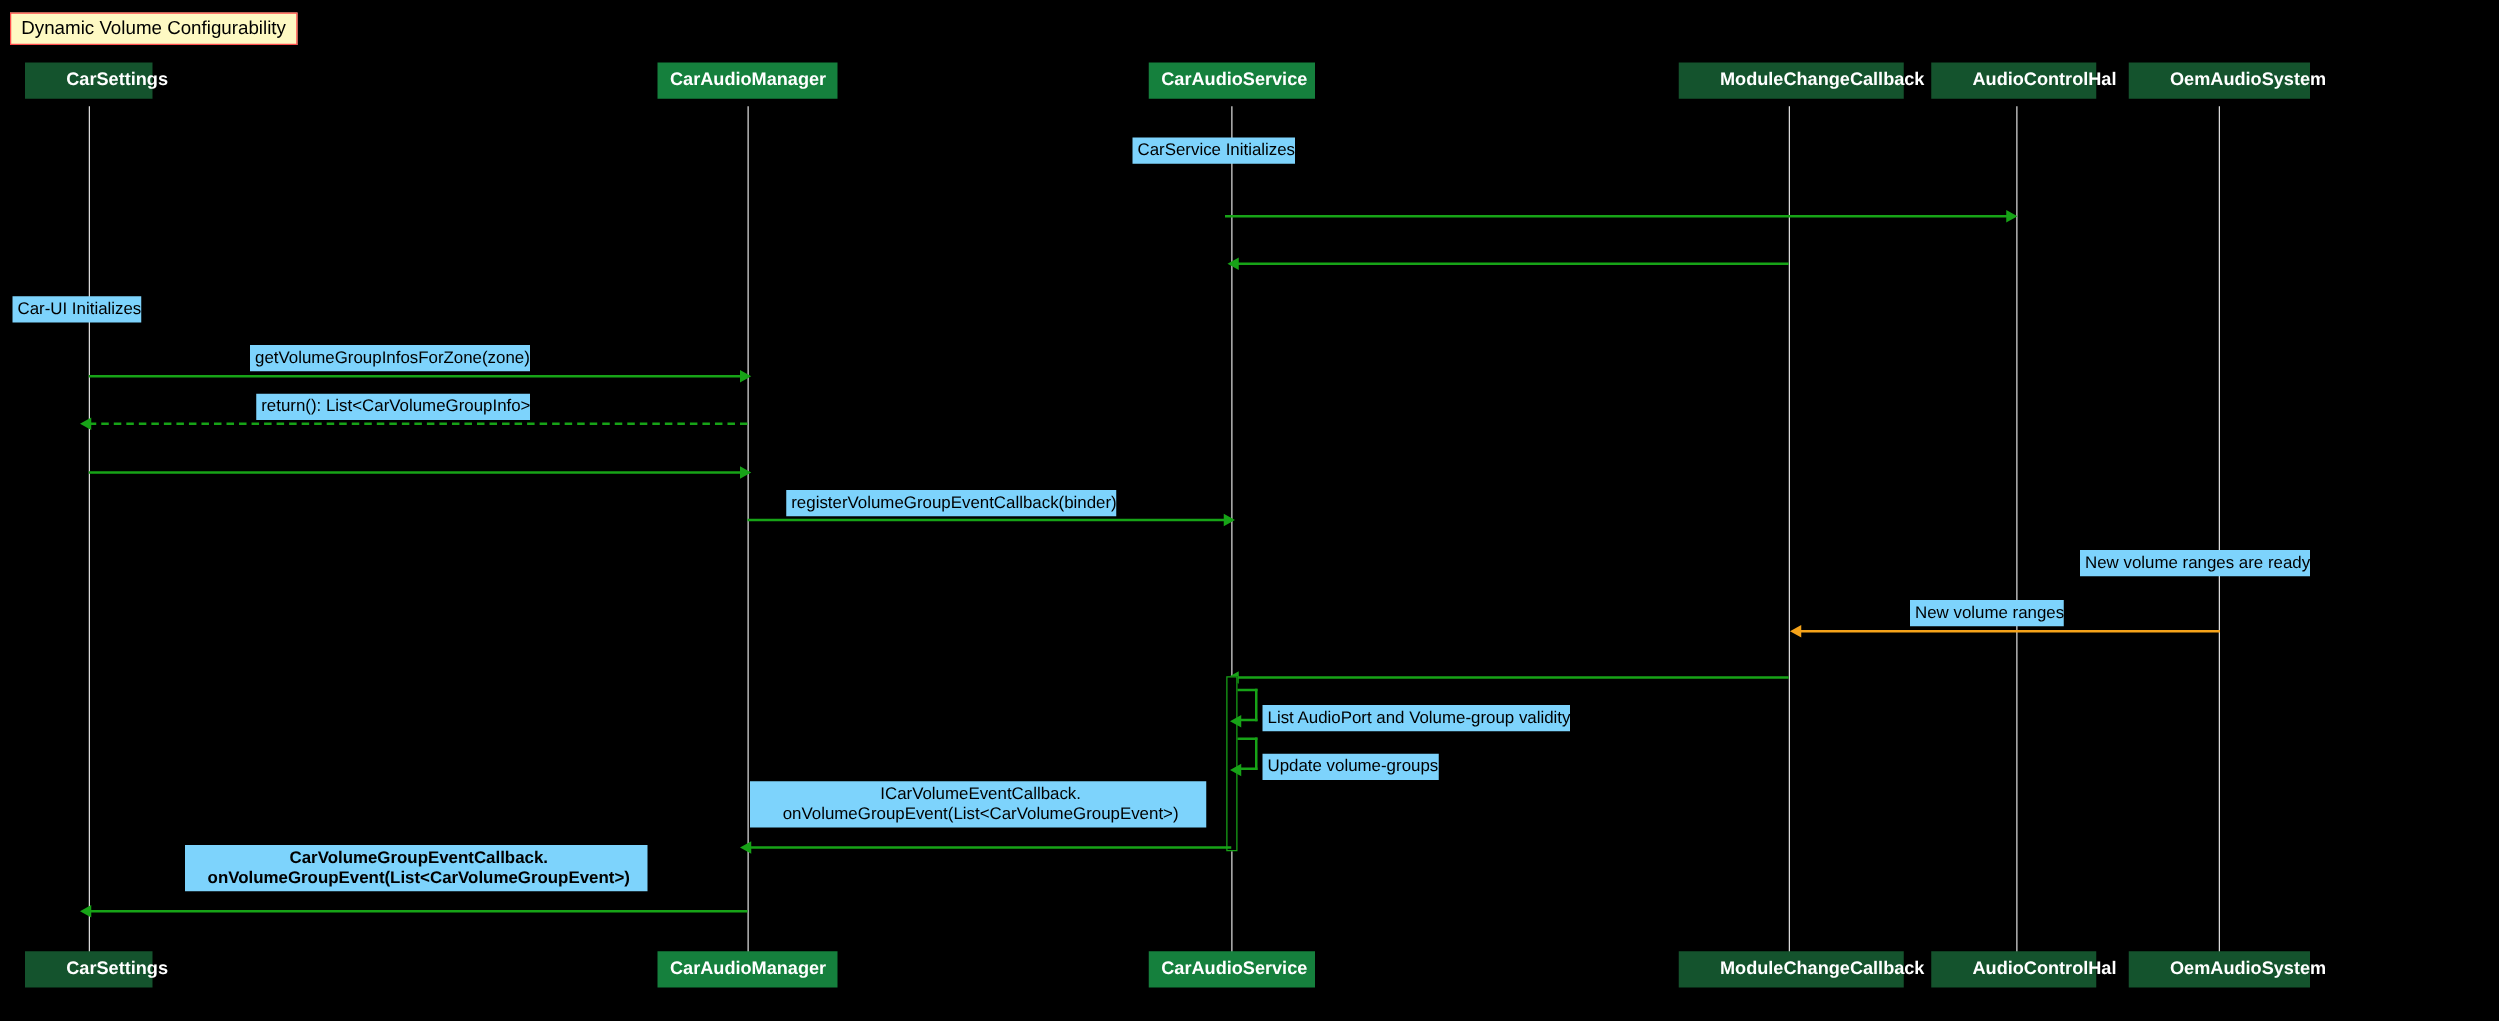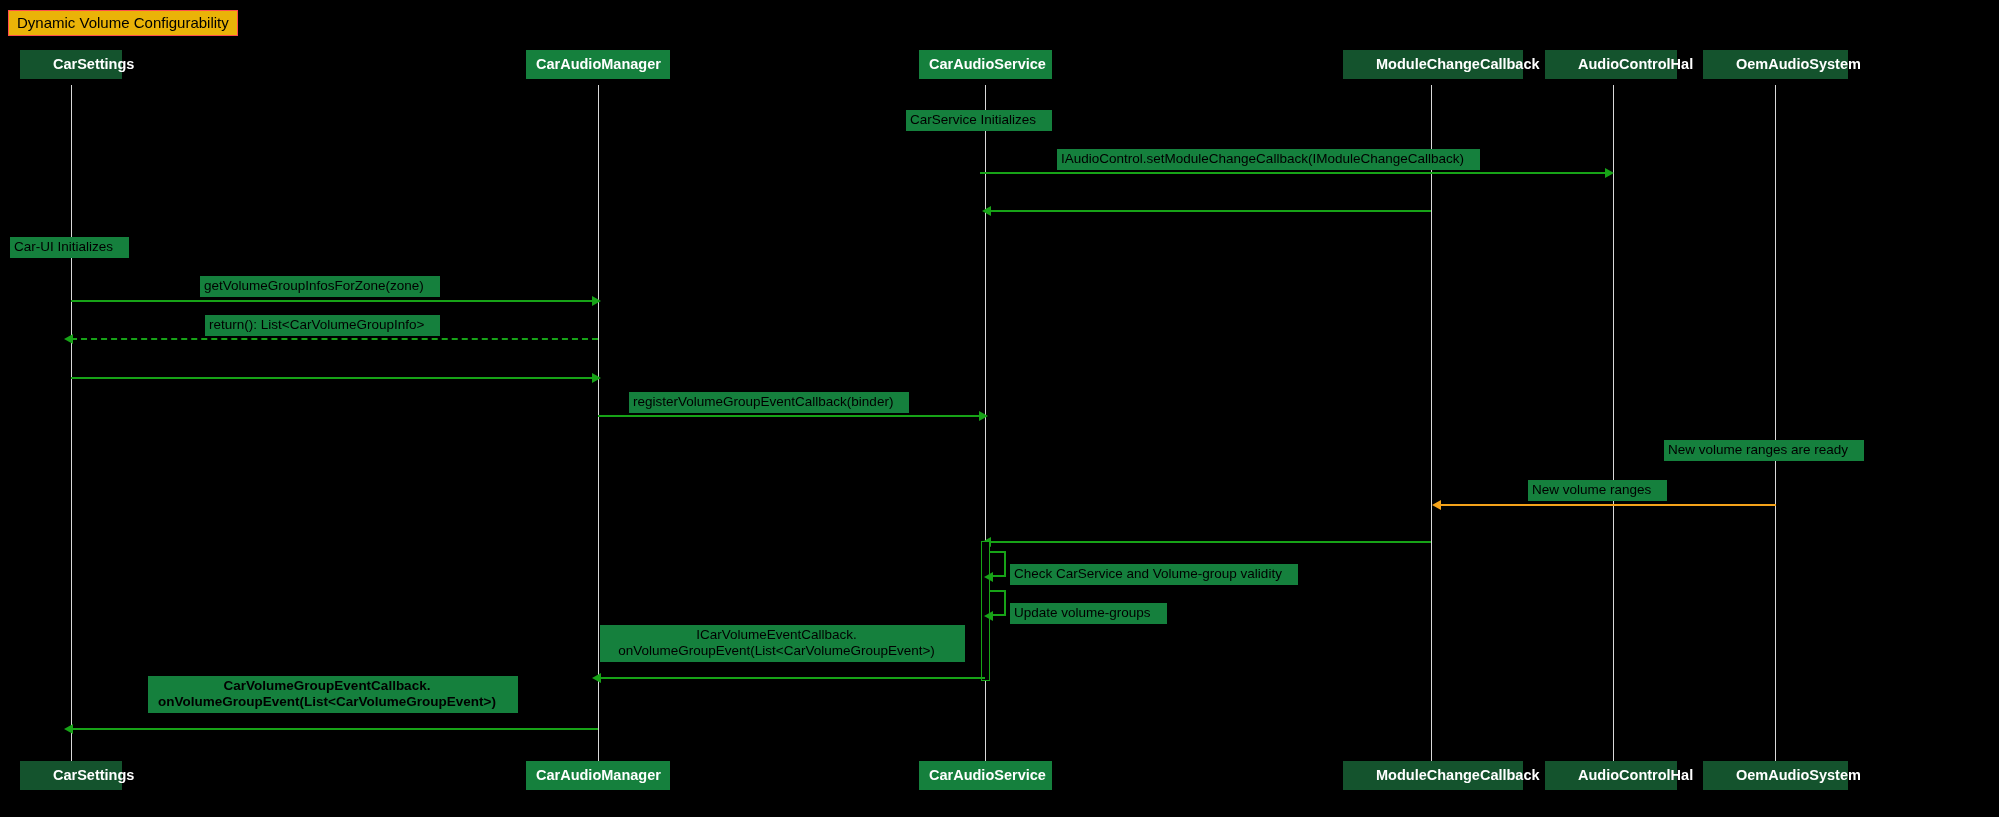--- a/index.html
+++ b/index.html
@@ -18,21 +18,21 @@
     position: absolute;
     left: 0; top: 0;
     width: 1999px;
     height: 817px;
   }
   .abs { position: absolute; }
 
   
   .title-box {
     border: 1.5px solid #ff4d4d;
-    background: #eab308;
+    background: #fef9c3;
     color: #000000;
     font-size: 15px;
     padding: 4px 8px 5px 8px;
     white-space: nowrap;
     line-height: 1;
   }
 
   
   .participant {
     color: #ffffff;
@@ -57,26 +57,26 @@
   
   .activation {
     background: #000000;
     border: 1.5px solid #17a317;
     width: 9px;
     box-sizing: border-box;
   }
 
   
   .note {
-    background: #15803d;
+    background: #7dd3fc;
     color: #000000;
     font-size: 13.5px;
     line-height: 1.18;
     white-space: nowrap;
-    padding: 2px 16px 3px 4px;
+    padding: 2px 0 3px 4px;
     box-sizing: border-box;
   }
   .note.center { text-align: center; }
 
   
   .arrow-line {
     height: 0;
     border-top: 2px solid #17a317;
   }
   .arrow-line.dashed {
@@ -132,21 +132,20 @@
   <div class="abs participant p-green" style="left:526px; top:761px; width:144px;">CarAudioManager</div>
   <div class="abs participant p-green" style="left:919px; top:761px; width:133px;">CarAudioService</div>
   <div class="abs participant p-orange" style="left:1343px; top:761px; width:180px;">ModuleChangeCallback</div>
   <div class="abs participant p-orange" style="left:1545px; top:761px; width:132px;">AudioControlHal</div>
   <div class="abs participant p-orange" style="left:1703px; top:761px; width:145px;">OemAudioSystem</div>
 
   
   <div class="abs note" style="left:906px; top:110px;">CarService Initializes</div>
 
   
-  <div class="abs note" style="left:1057px; top:149px;">IAudioControl.setModuleChangeCallback(IModuleChangeCallback)</div>
   <div class="abs arrow-line" style="left:980px; top:172px; width:630px;"></div>
   <div class="abs head right" style="left:1605px; top:168px;"></div>
 
   
   <div class="abs arrow-line" style="left:988px; top:210px; width:443px;"></div>
   <div class="abs head left" style="left:982px; top:206px;"></div>
 
   
   <div class="abs note" style="left:10px; top:237px;">Car-UI Initializes</div>
 
@@ -180,21 +179,21 @@
   
   <div class="abs arrow-line" style="left:988px; top:541px; width:443px;"></div>
   <div class="abs head left" style="left:982px; top:537px;"></div>
 
   
   <div class="abs activation" style="left:981px; top:541px; height:140px;"></div>
 
   
   <div class="abs self-msg" style="left:990px; top:551px; width:16px; height:26px;"></div>
   <div class="abs head left" style="left:984px; top:572px;"></div>
-  <div class="abs note" style="left:1010px; top:564px;">Check CarService and Volume-group validity</div>
+  <div class="abs note" style="left:1010px; top:564px;">List AudioPort and Volume-group validity</div>
 
   
   <div class="abs self-msg" style="left:990px; top:590px; width:16px; height:26px;"></div>
   <div class="abs head left" style="left:984px; top:611px;"></div>
   <div class="abs note" style="left:1010px; top:603px;">Update volume-groups</div>
 
   
   <div class="abs note center" style="left:600px; top:625px; width:365px;">
     <div>ICarVolumeEventCallback.</div>
     <div>onVolumeGroupEvent(List&lt;CarVolumeGroupEvent&gt;)</div>

